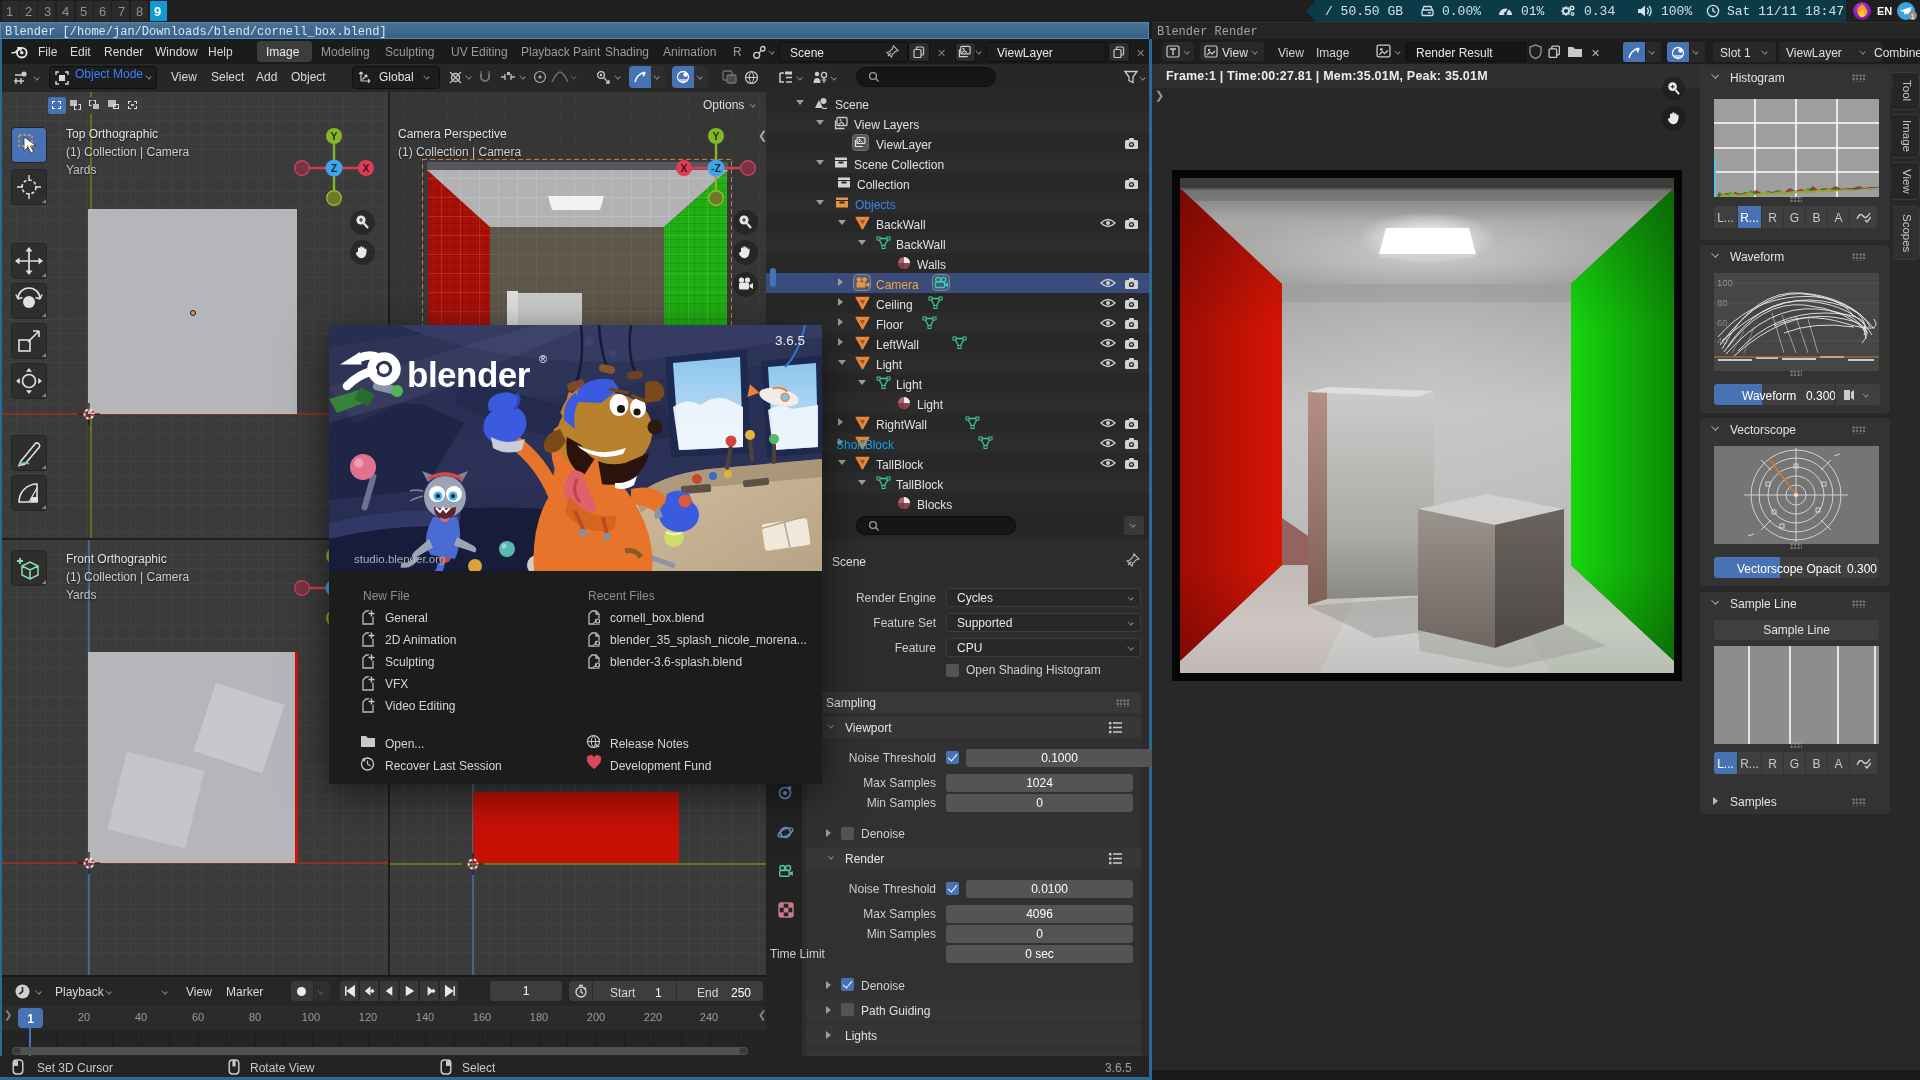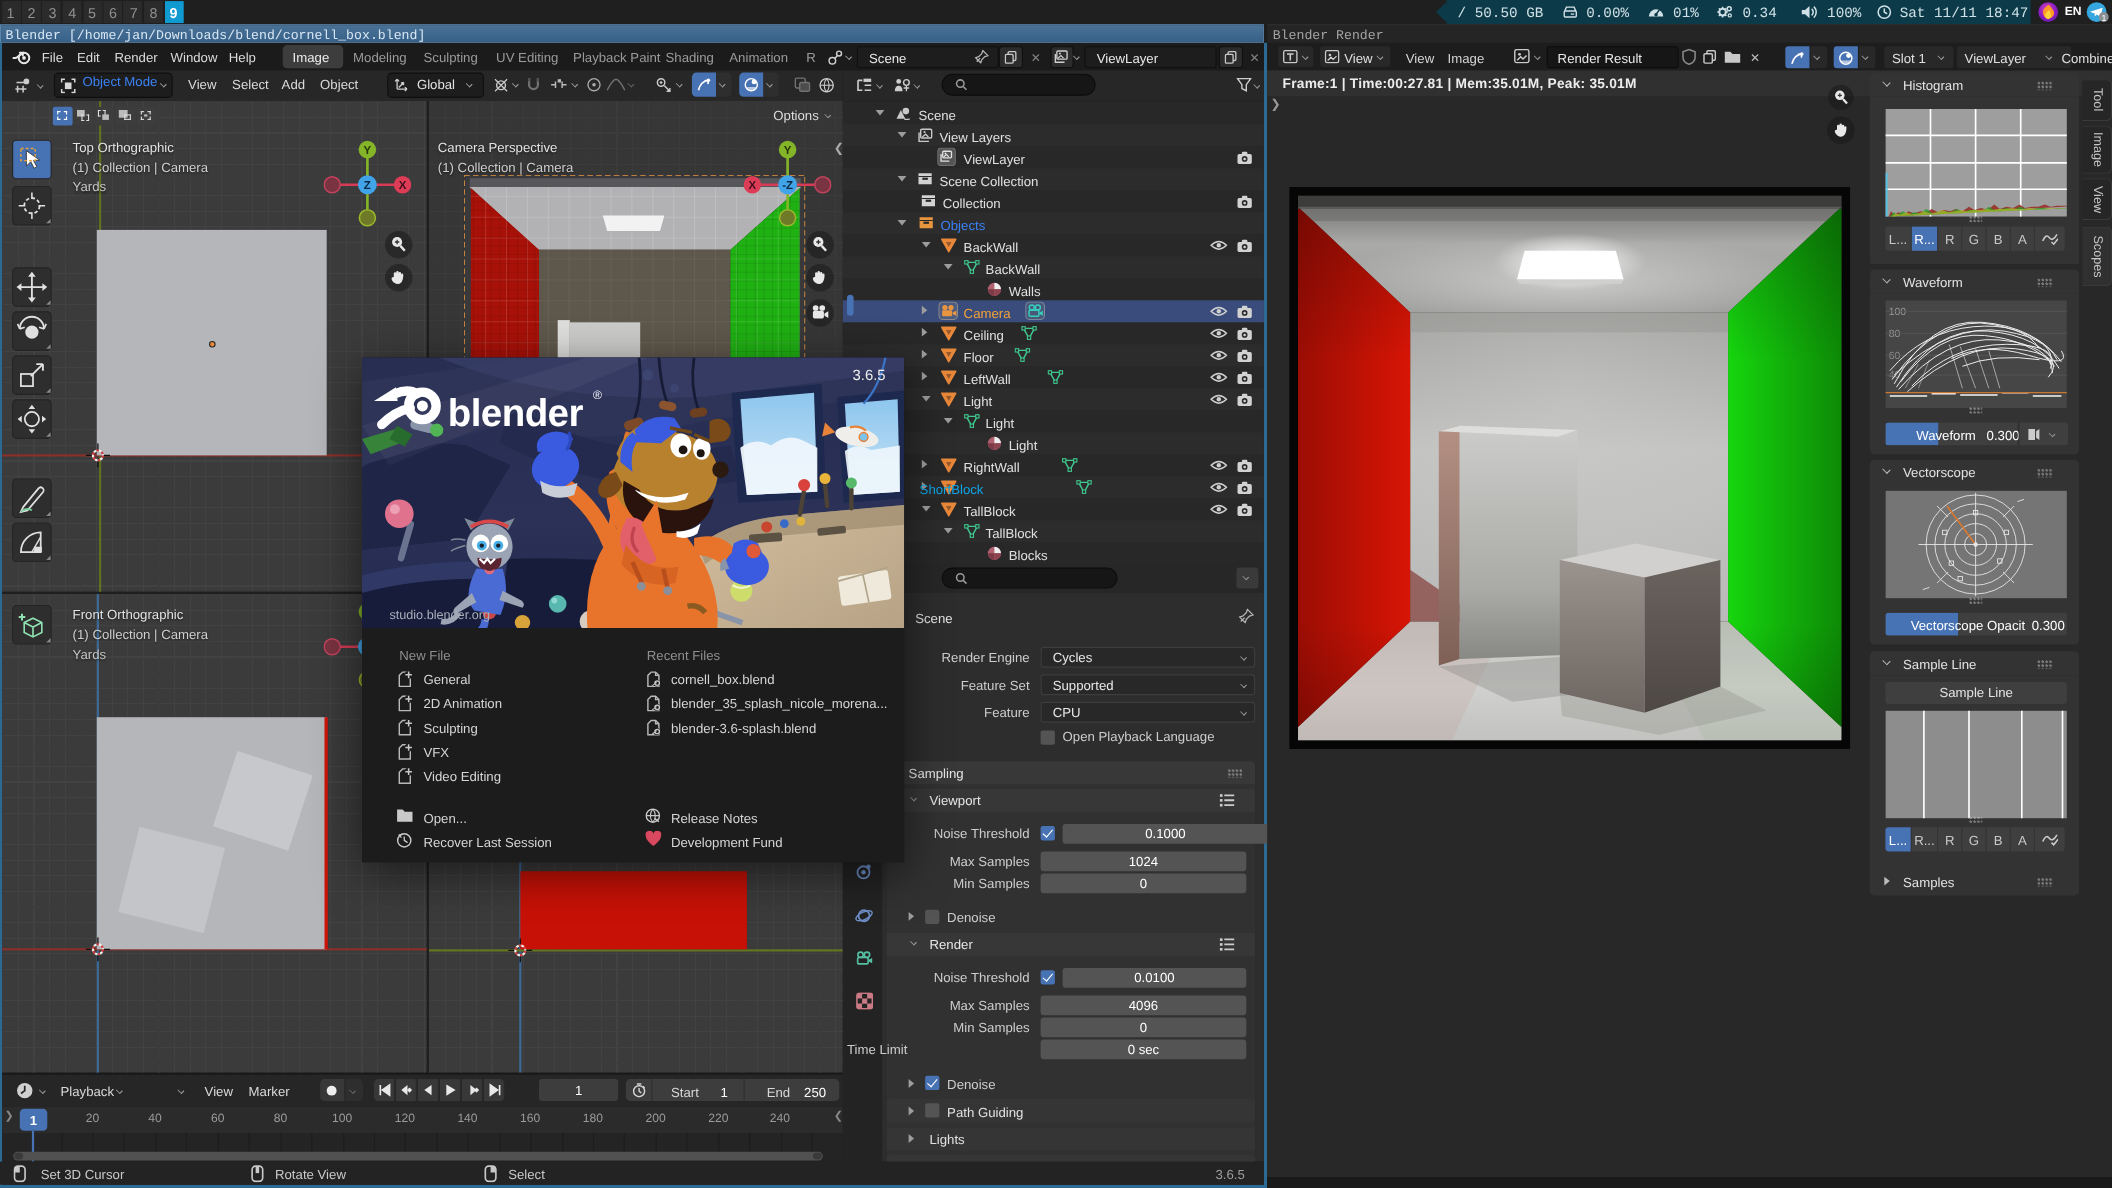--- a/index.html
+++ b/index.html
@@ -595,21 +595,21 @@
 <span class="cvs" style="left:1128px;top:595px"></span>
 <div class="t" style="left:770px;top:617px;width:166px;text-align:right;color:#cdcdcd">Feature Set</div>
 <div class="drop" style="left:946px;top:613px;width:195px"></div>
 <div class="t" style="left:957px;top:617px;color:#e8e8e8">Supported</div>
 <span class="cvs" style="left:1128px;top:620px"></span>
 <div class="t" style="left:770px;top:642px;width:166px;text-align:right;color:#cdcdcd">Feature</div>
 <div class="drop" style="left:946px;top:638px;width:195px"></div>
 <div class="t" style="left:957px;top:642px;color:#e8e8e8">CPU</div>
 <span class="cvs" style="left:1128px;top:645px"></span>
 <div class="chk off" style="left:946px;top:664px"></div>
-<div class="t" style="left:966px;top:664px;color:#cdcdcd">Open Playback Language</div>
+<div class="t" style="left:966px;top:664px;color:#cdcdcd">Open Shading Histogram</div>
 <div class="r" style="left:806px;top:692px;width:335px;height:360px;background:#313131;border-radius:4px"></div>
 <div class="panelhdr" style="left:806px;top:692px;width:335px;height:21px"></div>
 <div class="t" style="left:826px;top:697px;color:#e6e6e6">Sampling</div>
 <div class="grip" style="left:1116px;top:699px"></div>
 <div class="r" style="left:806px;top:717px;width:335px;height:21px;background:#373737;border-radius:3px 3px 0 0"></div>
 <span class="cvs" style="left:828px;top:723px"></span>
 <div class="t" style="left:845px;top:722px;color:#e6e6e6">Viewport</div>
 <svg class="r" style="left:1108px;top:721px" width="16" height="13" viewBox="0 0 16 13">
     <path d="M5 2 h9 M5 6.5 h9 M5 11 h9" stroke="#ccc" stroke-width="1.6"></path>
     <rect x="1" y="1" width="2.4" height="2.4" fill="#ccc"></rect>

